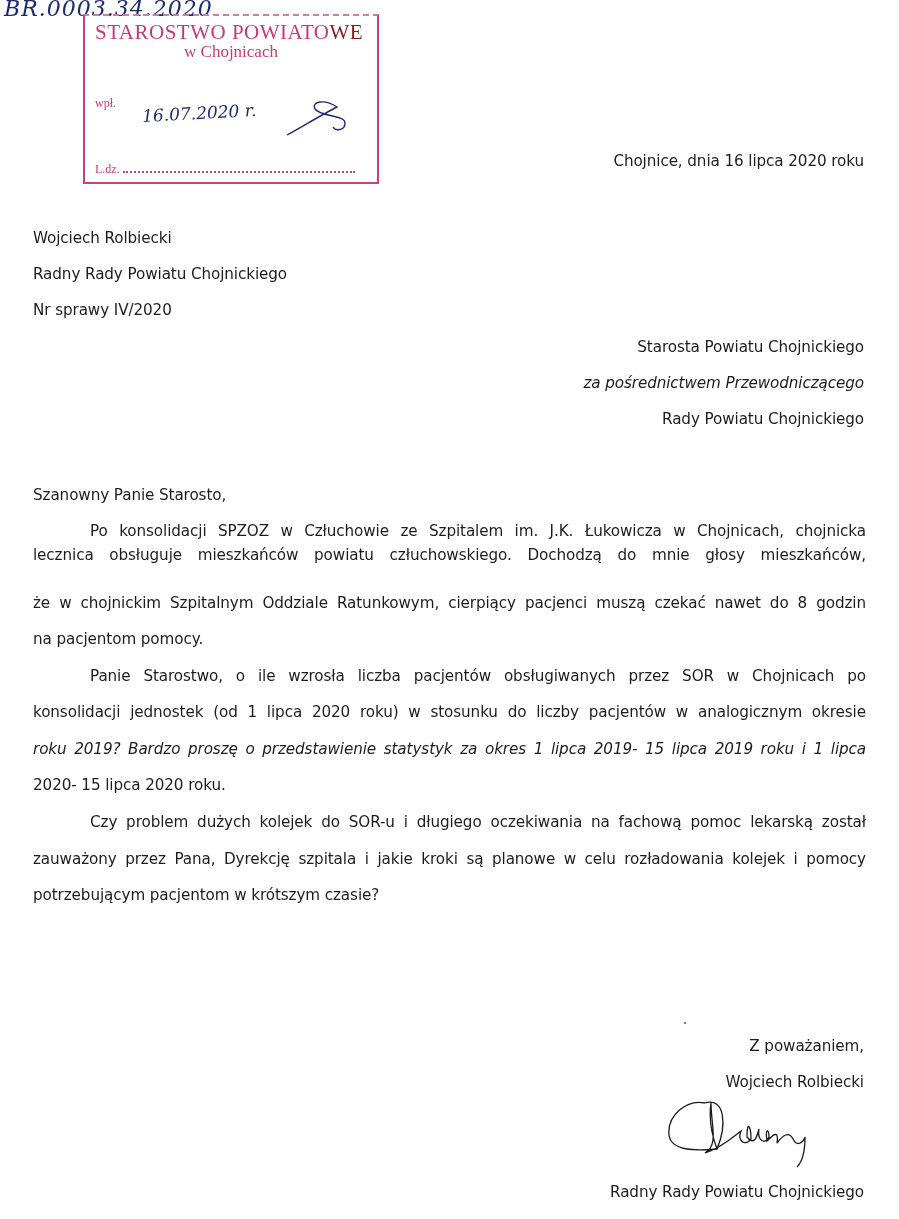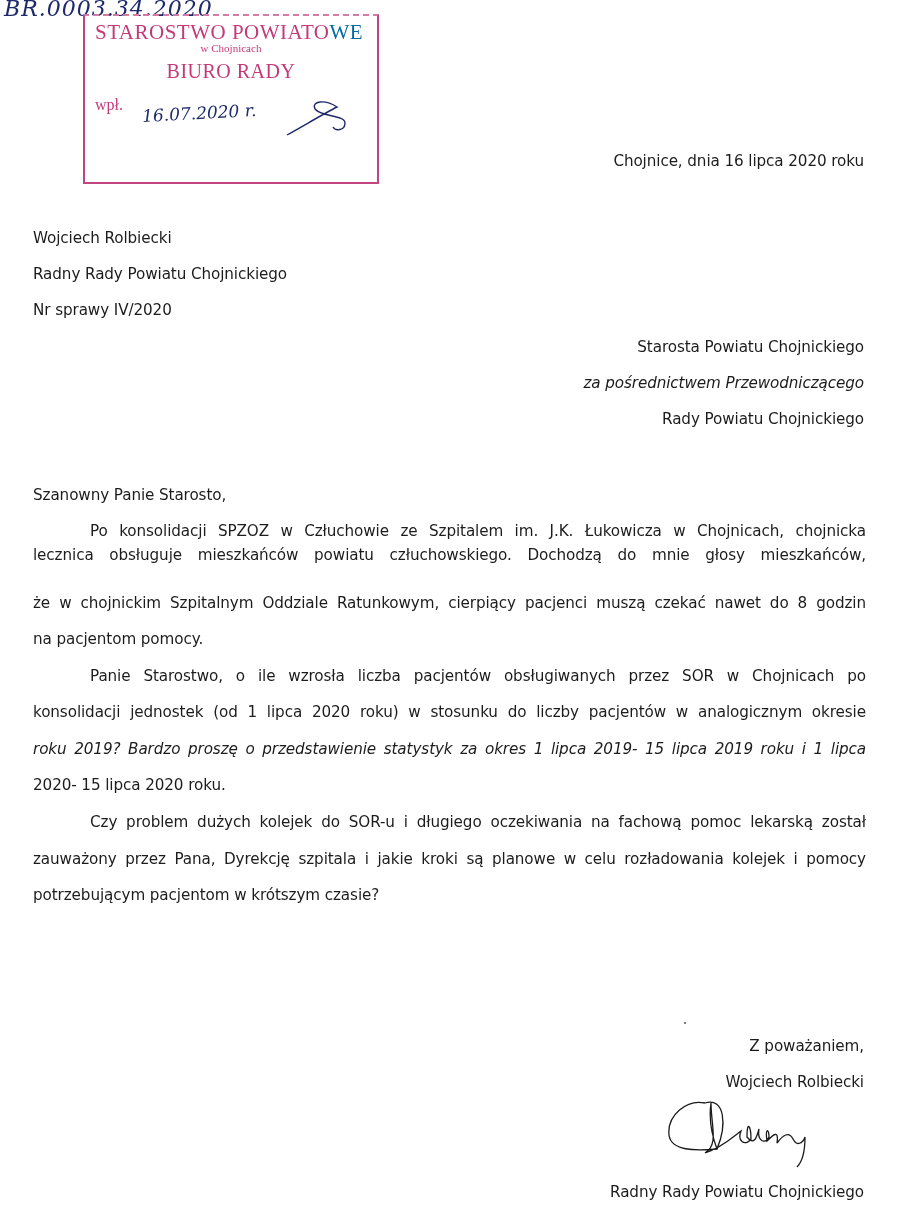--- a/index.html
+++ b/index.html
@@ -14,46 +14,49 @@
   
   .stamp {
     left: 83px; top: 14px; width: 296px; height: 170px;
     border: 2px solid #c2457f;
     border-top: 2px dashed #d27ba4;
     box-sizing: border-box;
     color: #c43a79;
     font-family: "Liberation Serif", "DejaVu Serif", serif;
   }
   .stamp .t1 { position: absolute; left: 10px; top: 4px; font-size: 21px; letter-spacing: 0.5px; white-space: nowrap; }
-  .stamp .t1 .fade { color: #0369a1; }
-  .stamp .t2 { position: absolute; left: 0; width: 100%; top: 26px; text-align: center; font-size: 11px; }
+  .stamp .t1 .fade { color: #7f1d1d; }
+  .stamp .t2 { position: absolute; left: 0; width: 100%; top: 26px; text-align: center; font-size: 17px; }
   .stamp .t3 { position: absolute; left: 0; width: 100%; top: 44px; text-align: center; font-size: 20px; letter-spacing: 0.5px; }
-  .stamp .f { position: absolute; left: 10px; font-size: 16px; white-space: nowrap; }
+  .stamp .f { position: absolute; left: 10px; font-size: 12px; white-space: nowrap; }
   .stamp .dots { display: inline-block; border-bottom: 2px dotted #c2457f; vertical-align: baseline; }
 
   .ink { color: #1e2a6a; font-family: "DejaVu Serif", serif; font-style: italic; }
   .ref { left: 4px; top: -4px; font-size: 22px; letter-spacing: 1px; }
   .stamp-date { left: 142px; top: 103px; font-size: 17px; transform: rotate(-3deg); }
 
   .right { right: 35px; text-align: center; }
   .left { left: 33px; }
   .just { left: 33px; width: 833px; text-align: justify; text-align-last: justify; }
   .last { text-align-last: left; }
   .speck { width: 2px; height: 2px; background: #555; border-radius: 50%; }
 </style>
 </head>
 <body>
 
 <div class="abs ink ref">BR.0003.34.2020</div>
 
 <div class="abs stamp">
   <div class="t1"><span>STAROSTWO POWIATO</span><span class="fade">WE</span></div>
   <div class="t2">w Chojnicach</div>
-  <div class="t3">BIURO RADY</div>
   <div class="f" style="top:80px;">wpł.</div>
+  <div class="f" style="top:146px;">
+    <span>L.dz.</span>
+    <span class="dots" style="width:232px;"></span>
+  </div>
 </div>
 <div class="abs ink stamp-date">16.07.2020 r.</div>
 <svg class="abs" style="left:285px;top:95px;" width="70" height="45">
   <path d="M2 40 C 20 30, 40 18, 52 12 C 40 4, 26 6, 30 14 C 36 22, 60 20, 60 28 C 60 36, 50 36, 48 32" fill="none" stroke="#1e2a6a" stroke-width="1.4"></path>
 </svg>
 
 <div class="abs line right" style="top:152px;">Chojnice, dnia 16 lipca 2020 roku</div>
 
 <div class="abs line left" style="top:229px;">Wojciech Rolbiecki</div>
 <div class="abs line left" style="top:265px;">Radny Rady Powiatu Chojnickiego</div>

